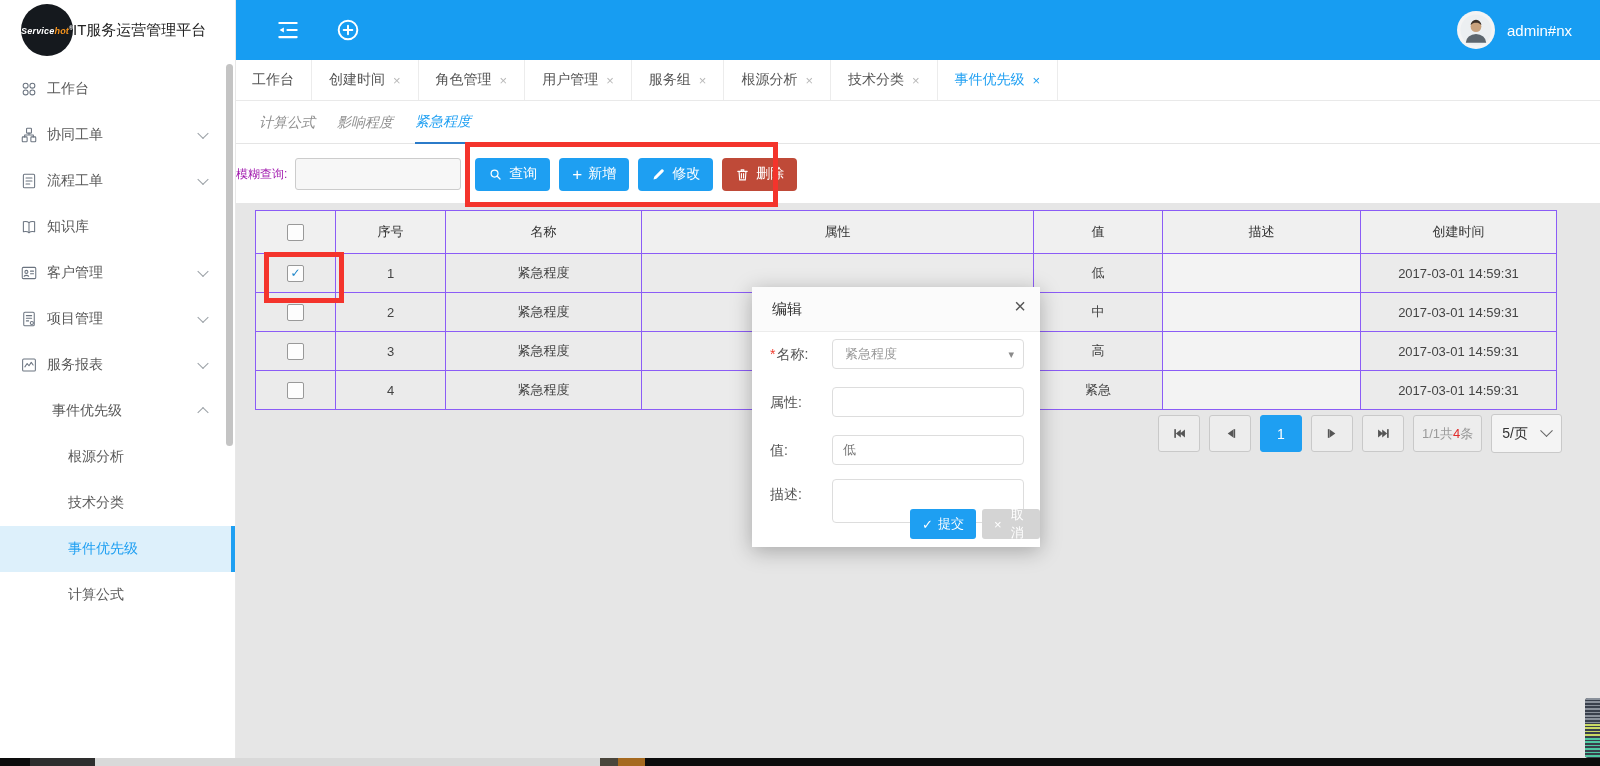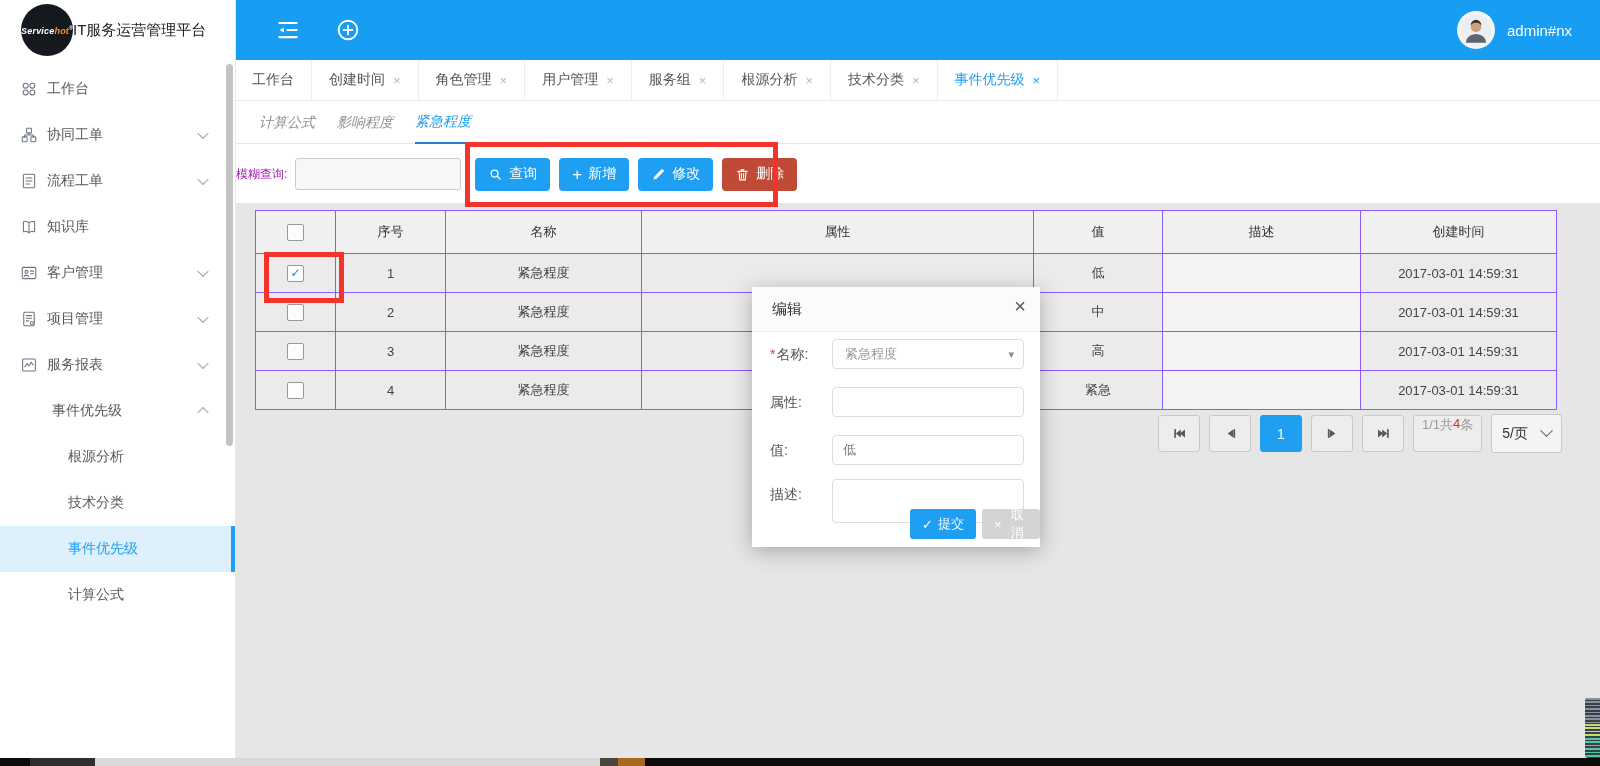--- a/index.html
+++ b/index.html
@@ -60,21 +60,21 @@
   .grid th{height:40px;background:#f0f0f0;color:#333;font-weight:normal;}
   .grid td{height:36px;background:#ebebeb;}
   .grid td.desc{background:#f3f3f3;}
   .cb{display:inline-block;width:15px;height:15px;background:#fdfdfd;border:1px solid #999;border-radius:2px;vertical-align:middle;line-height:14px;font-size:12px;color:#1c85c9;font-weight:bold;cursor:pointer;}
 
   
   .pager{position:absolute;left:1158px;top:414px;display:flex;align-items:center;gap:9px;}
   .pbtn{width:40px;height:35px;background:#ededed;border:1px solid #c9c9c9;border-radius:3px;display:flex;align-items:center;justify-content:center;cursor:pointer;}
   .pbtn svg{width:13px;height:13px;display:block;fill:#555;}
   .pbtn.pactive{background:#1e9ff2;border-color:#1e9ff2;color:#fff;font-size:14px;}
-  .pinfo{height:35px;border:1px solid #c9c9c9;border-radius:3px;background:#ededed;display:flex;align-items:flex-start;padding:0 8px;font-size:13px;color:#9a9a9a;}
+  .pinfo{height:35px;border:1px solid #c9c9c9;border-radius:3px;background:#ededed;display:flex;align-items:center;padding:0 8px;font-size:13px;color:#9a9a9a;}
   .pinfo .red{color:#e02b2b;}
   .psize{height:37px;border:1px solid #c9c9c9;border-radius:3px;background:#f4f4f4;display:flex;align-items:center;gap:14px;padding:0 10px;font-size:14px;color:#333;cursor:pointer;}
   .psize .chev{width:8px;height:8px;border-right:1.6px solid #666;border-bottom:1.6px solid #666;transform:rotate(45deg) translate(-2px,-2px);}
 
   
   .modal{position:absolute;left:752px;top:287px;width:288px;height:260px;background:#fff;z-index:50;box-shadow:0 4px 20px rgba(0,0,0,.28);}
   .modal-h{height:44px;background:#fbfbfb;border-bottom:1px solid #ececec;display:flex;align-items:center;}
   .modal-h .mtitle{margin-left:20px;font-size:15px;color:#333;}
   .modal-h .mclose{position:absolute;right:14px;top:8px;font-size:20px;color:#555;cursor:pointer;}
   .mrow{position:absolute;left:0;width:100%;}

